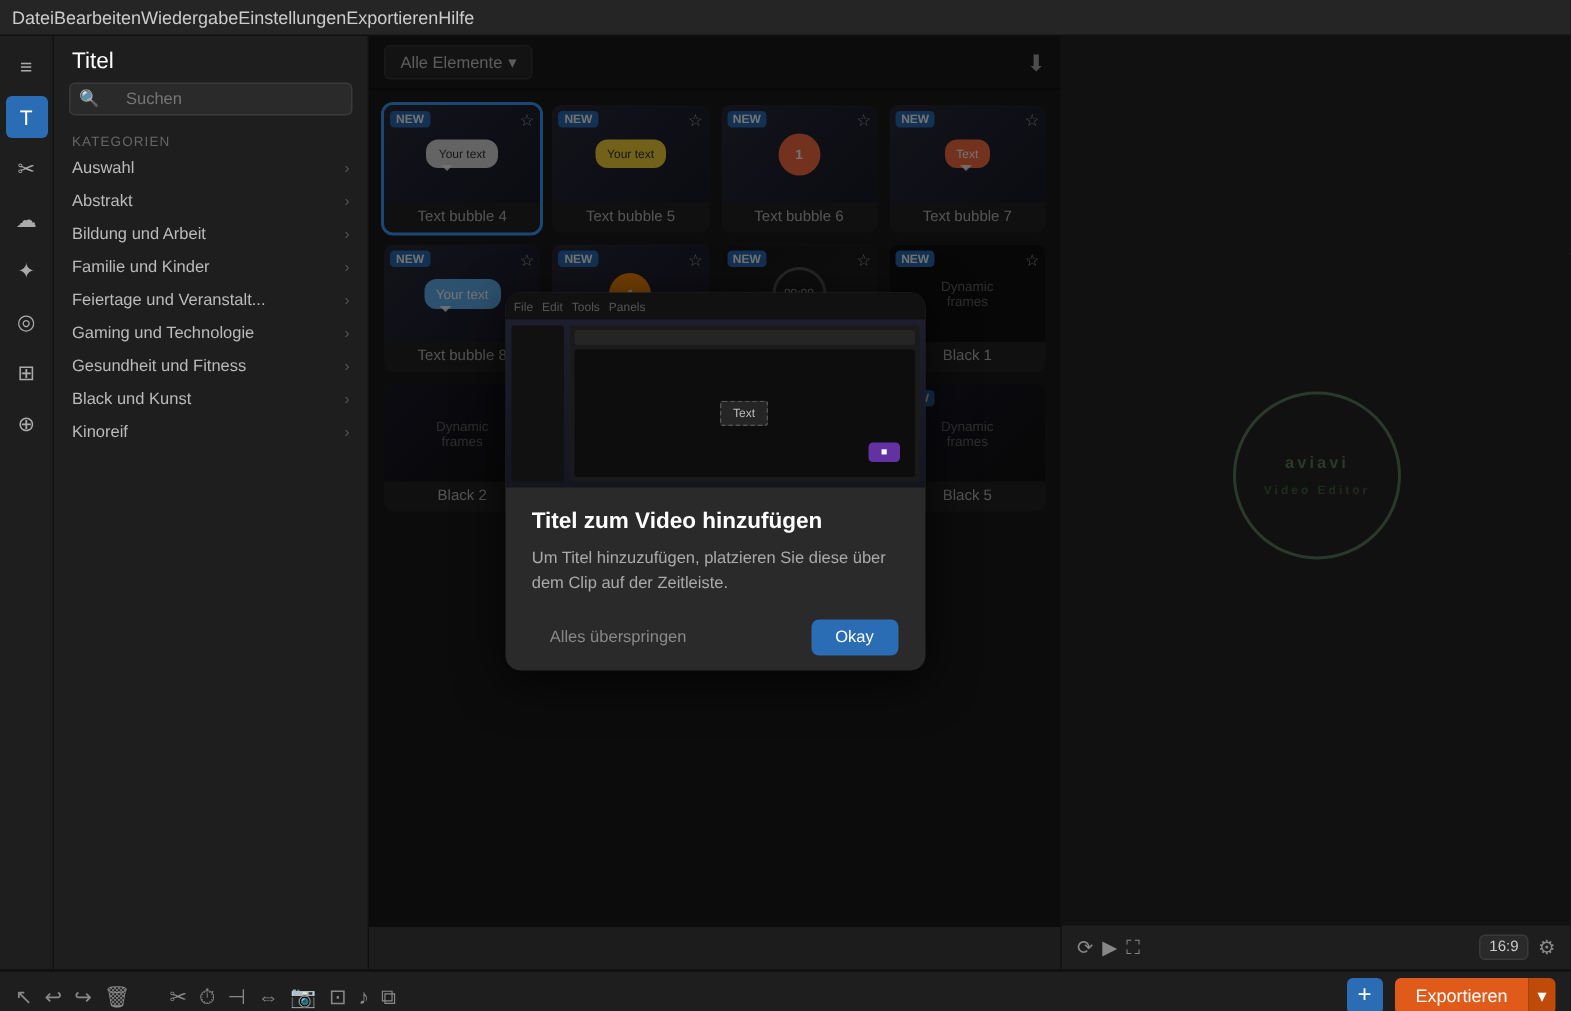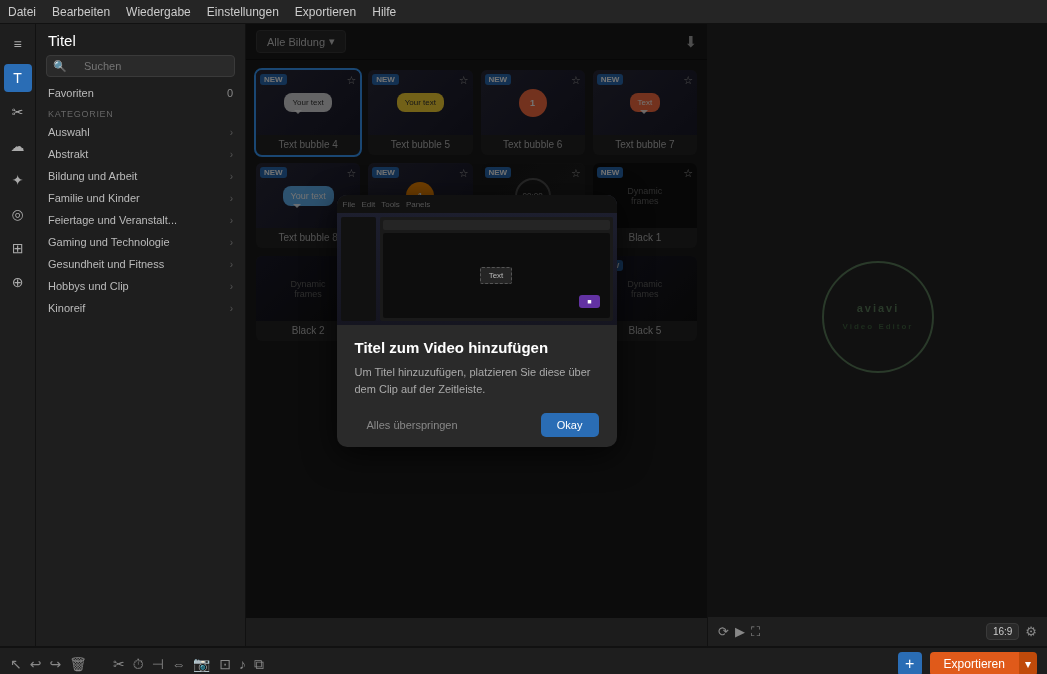--- a/index.html
+++ b/index.html
@@ -14,21 +14,20 @@
       position: relative;
     }
 
     
     .menu-bar {
       display: flex;
       align-items: center;
       background: #252525;
       height: 24px;
       padding: 0 8px;
-      gap: 16px;
       border-bottom: 1px solid #111;
     }
     .menu-bar span {
       color: #ccc;
       font-size: 12px;
       cursor: pointer;
     }
 
     
     .main-layout {
@@ -571,24 +570,20 @@
   </div>
 
   <div class="panel">
     <div class="panel-title">Titel</div>
     <div class="panel-search">
       <div class="panel-search-wrap">
         <span class="search-icon-inline">🔍</span>
         <input type="text" placeholder="Suchen" style="">
       </div>
     </div>
-    <div class="panel-fav">
-      <span>Favoriten</span>
-      <span class="count">0</span>
-    </div>
     <div class="categories-label">KATEGORIEN</div>
     <div class="cat-list">
       <div class="cat-item">
         <span>Auswahl</span>
         <span class="arrow">›</span>
       </div>
       <div class="cat-item">
         <span>Abstrakt</span>
         <span class="arrow">›</span>
       </div>
@@ -606,34 +601,34 @@
       </div>
       <div class="cat-item">
         <span>Gaming und Technologie</span>
         <span class="arrow">›</span>
       </div>
       <div class="cat-item">
         <span>Gesundheit und Fitness</span>
         <span class="arrow">›</span>
       </div>
       <div class="cat-item">
-        <span>Hobbys und Clip</span>
+        <span>Black und Kunst</span>
         <span class="arrow">›</span>
       </div>
       <div class="cat-item">
         <span>Kinoreif</span>
         <span class="arrow">›</span>
       </div>
     </div>
   </div>
 
   <div class="content-area">
     <div class="content-toolbar">
       <div class="filter-dropdown">
-        <span>Alle Bildung</span>
+        <span>Alle Elemente</span>
         <span>▾</span>
       </div>
       <span class="dl-icon">⬇</span>
     </div>
 
     <div class="title-grid">
 
       <div class="title-card selected">
         <div class="title-card-thumb thumb-bubble4">
           <span class="badge-new">NEW</span>

